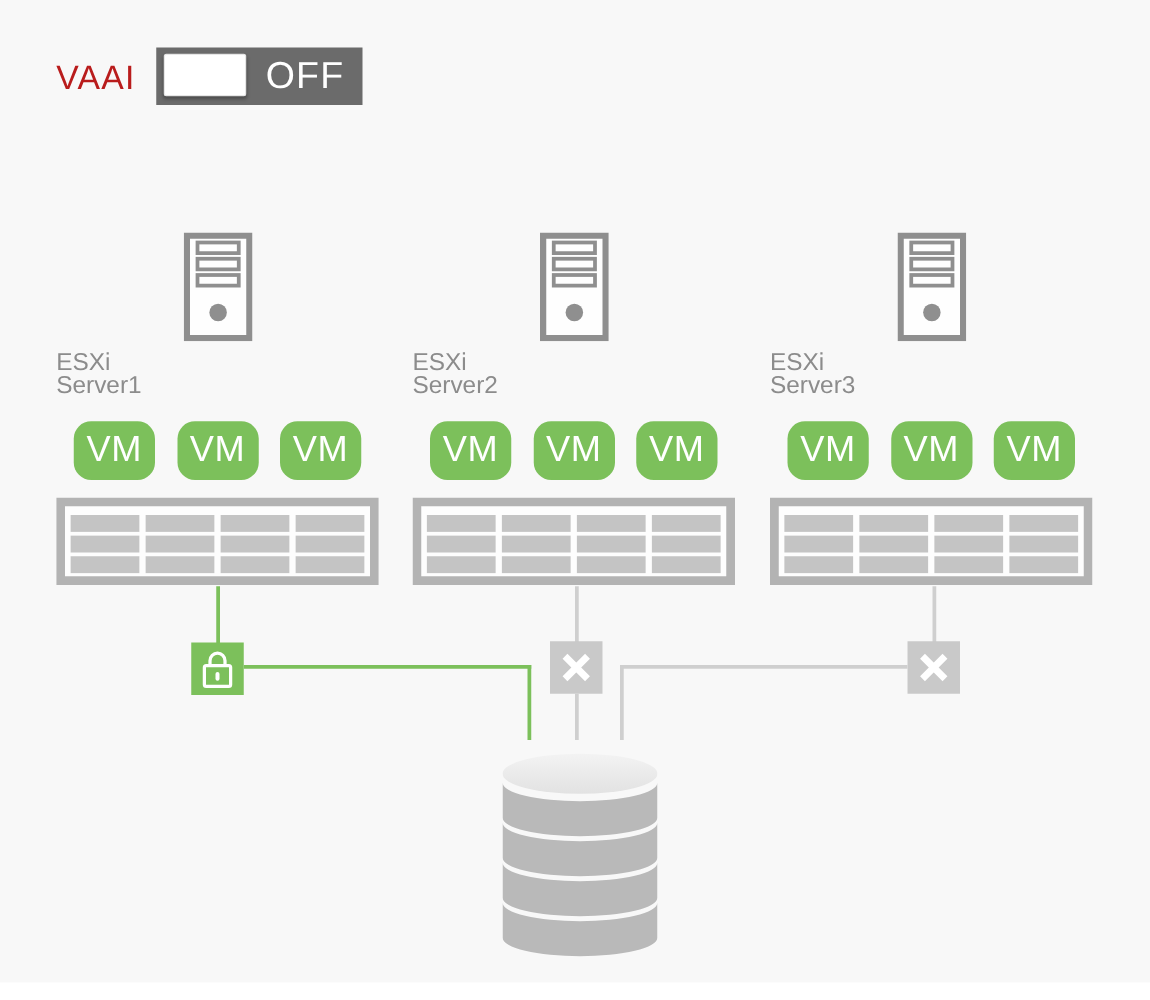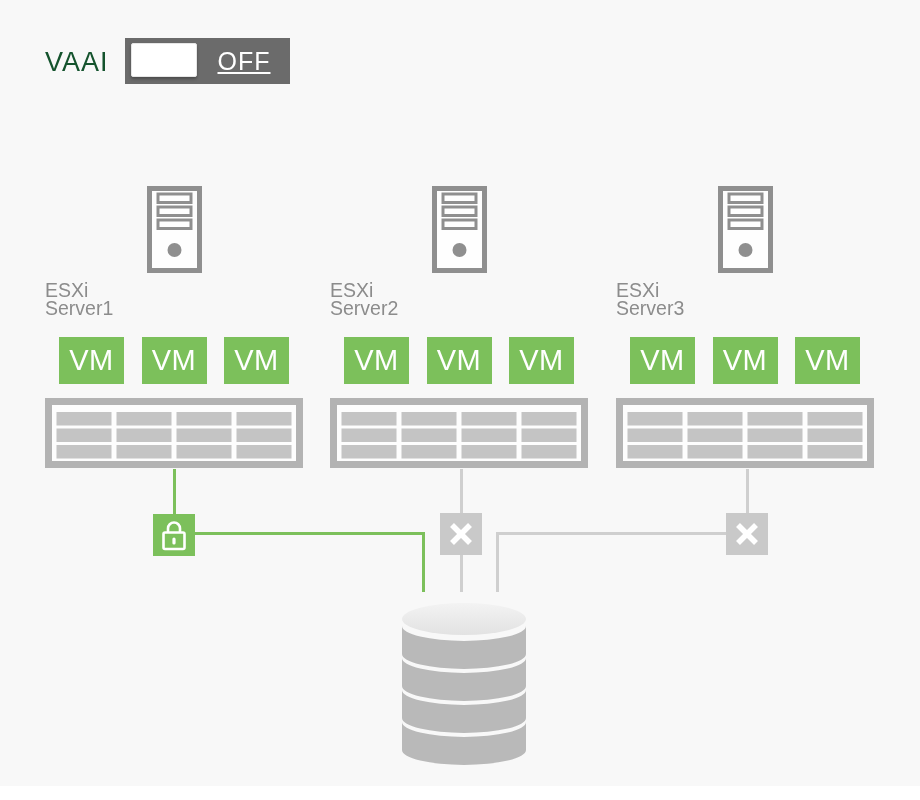--- a/index.html
+++ b/index.html
@@ -22,58 +22,58 @@
   }
   .canvas{
     position:relative;
     width:920px;height:800px;
     background:var(--background);
     overflow:hidden;
   }
   
   .vaai-label{
     position:absolute;left:45px;top:47px;
-    font-size:27px;color:#14532d;letter-spacing:1px;
+    font-size:27px;color:#b91c1c;letter-spacing:1px;
   }
   .switch{
     position:absolute;left:125px;top:38px;
     width:165px;height:46px;
     background:var(--toggle-bg);
     cursor:pointer;
   }
   .switch .knob{
     position:absolute;left:6px;top:5px;
     width:66px;height:34px;
     background:#fff;
     border:1px solid #e6e6e6;
     border-radius:2px;
     box-shadow:0 2px 3px rgba(0,0,0,0.30);
   }
   .switch .state{
     position:absolute;left:73px;top:0;right:0;bottom:0;
     display:flex;align-items:center;justify-content:center;
-    color:#fff;font-size:25px;letter-spacing:1px;text-decoration:underline;
+    color:#fff;font-size:30px;letter-spacing:1px;
   }
   
   .server-group{position:absolute;top:186px;width:258px;height:282px;}
   .server-group.g1{left:45px;}
   .server-group.g2{left:330px;}
   .server-group.g3{left:616px;}
   .tower{position:absolute;left:101.5px;top:0;}
   .server-name{
     position:absolute;left:0;top:95px;width:258px;
     font-size:19.5px;line-height:18px;color:var(--label-gray);
     white-space:pre-line;
   }
   .vm-row{position:absolute;left:0;top:151px;width:258px;height:47px;}
   .vm{
     position:absolute;top:0;width:65px;height:47px;
     background:var(--green);
     color:#fff;font-size:29px;font-weight:400;letter-spacing:0.5px;
-    display:flex;align-items:center;justify-content:center;
+    display:flex;align-items:center;justify-content:center;border-radius:14px;
   }
   .vm.p1{left:14px;}.vm.p2{left:96.5px;}.vm.p3{left:179px;}
   .array{position:absolute;left:0;top:212px;}
   
   .seg{position:absolute;}
   .seg.green{background:var(--green);}
   .seg.gray{background:var(--line-gray);}
   .node{
     position:absolute;width:42px;height:42px;
     display:flex;align-items:center;justify-content:center;

